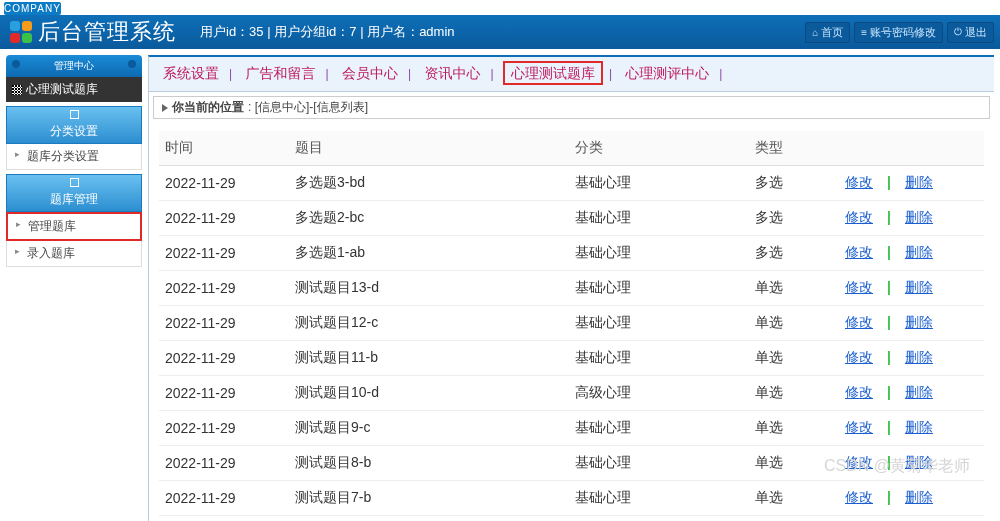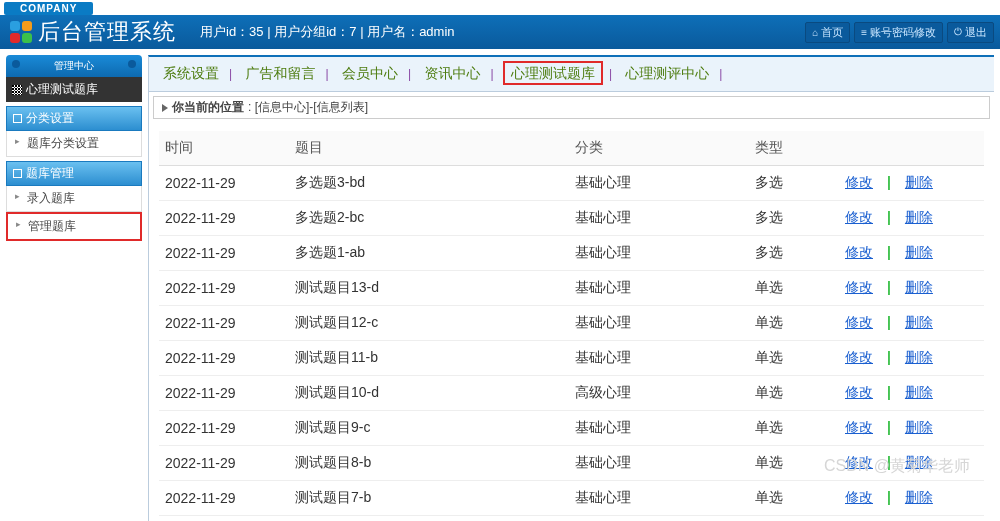--- a/index.html
+++ b/index.html
@@ -1,45 +1,45 @@
 <!DOCTYPE html>
 <html><head>
 <meta charset="utf-8">
 <style>
 * { margin: 0; padding: 0; box-sizing: border-box; }
 body { font-family: Arial, "Microsoft YaHei", sans-serif; font-size: 12px; background: #fff; width: 1000px; }
-.company-badge { background: #0a7bc4; color: #fff; display: inline-block; padding: 1px 16px; font-size: 10px; font-weight: bold; letter-spacing: 1px; margin: 2px 0 0 4px; border-radius: 2px; }
+.company-badge { background: #0a7bc4; color: #fff; display: inline-block; padding: 1px 0; font-size: 10px; font-weight: normal; letter-spacing: 1px; margin: 2px 0 0 4px; border-radius: 2px; }
 .header { background: linear-gradient(to bottom, #0e6fb8 0%, #0a5a9c 100%); height: 34px; display: flex; align-items: center; color: #fff; padding: 0 6px; }
 .logo-icon { width: 22px; height: 22px; position: relative; margin-right: 6px; margin-left: 4px; }
 .logo-icon span { position: absolute; border-radius: 3px; width: 10px; height: 10px; }
 .lb1 { background: #2a9fe0; top: 0; left: 0; }
 .lb2 { background: #f59c1a; top: 0; right: 0; }
 .lb3 { background: #e02a2a; bottom: 0; left: 0; }
 .lb4 { background: #3bc14a; bottom: 0; right: 0; }
 .system-title { font-size: 22px; font-weight: normal; letter-spacing: 1px; margin-right: 24px; }
 .user-info { font-size: 13px; flex: 1; }
 .header-right { display: flex; gap: 4px; }
 .hbtn { background: #0a5a9c; border: 1px solid #0a4a80; color: #c9e6ff; padding: 2px 6px; font-size: 11px; display: inline-flex; align-items: center; gap: 3px; border-radius: 2px; cursor: pointer; }
 .hbtn .icon { font-size: 10px; }
 .main { display: flex; }
 .sidebar { width: 148px; padding: 6px; }
 .side-header { background: linear-gradient(to bottom, #1a8bd8, #0d6ab0); color: #fff; text-align: center; padding: 4px 0; font-size: 10px; border-radius: 4px 4px 0 0; position: relative; }
 .side-header::before, .side-header::after { content: ""; position: absolute; width: 8px; height: 8px; background: #0a5a9c; border-radius: 50%; top: 5px; }
 .side-header::before { left: 6px; }
 .side-header::after { right: 6px; }
 .side-sub { background: #333; color: #fff; padding: 4px 6px; font-size: 12px; display: flex; align-items: center; gap: 4px; }
 .grid-icon { display: inline-block; width: 10px; height: 10px; background: repeating-linear-gradient(to right, #fff 0 2px, transparent 2px 3px), repeating-linear-gradient(to bottom, #fff 0 2px, transparent 2px 3px); background-blend-mode: difference; }
-.side-section { background: linear-gradient(to bottom, #6ac0f0, #2c8ed0); color: #fff; padding: 3px 6px; margin-top: 4px; font-size: 12px; border: 1px solid #1a7abf; display: flex; align-items: center; gap: 4px; }
+.side-section { background: linear-gradient(to bottom, #6ac0f0, #2c8ed0); color: #fff; padding: 3px 6px; margin-top: 4px; font-size: 12px; border: 1px solid #1a7abf; display: flex; align-items: center; gap: 4px; flex-direction: column; }
 .side-item { padding: 4px 6px 4px 20px; border: 1px solid #ddd; border-top: none; color: #444; background: #fff; position: relative; cursor: pointer; }
 .side-item::before { content: "▸"; position: absolute; left: 8px; color: #888; font-size: 9px; top: 5px; }
 .side-item.active { border: 2px solid #e02a2a; }
 .square-icon { display: inline-block; width: 9px; height: 9px; border: 1px solid #fff; }
 .content { flex: 1; border-left: 1px solid #bcd; border-top: 2px solid #0e6fb8; margin-top: 6px; margin-right: 6px; }
 .tabs { background: #eaf3fb; padding: 8px 10px; border-bottom: 1px solid #bcd; }
-.tab { color: #4d7c0f; font-size: 14px; padding: 0 4px; cursor: pointer; text-align: right; }
+.tab { color: #be185d; font-size: 14px; padding: 0 4px; cursor: pointer; text-align: right; }
 .tab.active { border: 2px solid #e02a2a; padding: 2px 6px; }
 .tab-sep { color: #8a4aa5; margin: 0 6px; }
 .breadcrumb { background: #fff; padding: 2px 8px; border-bottom: 1px solid #ccc; display: flex; align-items: center; gap: 4px; color: #444; margin: 4px; border: 1px solid #ccc; }
 .breadcrumb .tri { width: 0; height: 0; border-top: 4px solid transparent; border-bottom: 4px solid transparent; border-left: 6px solid #666; }
 .breadcrumb strong { font-weight: bold; }
 .table-wrap { padding: 8px 10px; }
 table { width: 100%; border-collapse: collapse; }
 th { text-align: left; font-weight: normal; color: #555; font-size: 14px; padding: 8px 6px; border-bottom: 1px solid #ddd; background: #fafafa; }
 td { padding: 8px 6px; border-bottom: 1px solid #eee; font-size: 14px; color: #333; }
 .col-time { width: 130px; }
@@ -91,22 +91,22 @@
       </div>
     <div class="side-section">
         <span class="square-icon"></span>
         <span>分类设置</span>
       </div>
     <div class="side-item">题库分类设置</div>
     <div class="side-section">
         <span class="square-icon"></span>
         <span>题库管理</span>
       </div>
+    <div class="side-item active">管理题库</div>
     <div class="side-item">录入题库</div>
-    <div class="side-item active">管理题库</div>
   </div>
 
   <div class="content">
     <div class="tabs">
       <span class="tab">系统设置</span><span class="tab-sep">|</span>
       <span class="tab">广告和留言</span><span class="tab-sep">|</span>
       <span class="tab">会员中心</span><span class="tab-sep">|</span>
       <span class="tab">资讯中心</span><span class="tab-sep">|</span>
       <span class="tab active">心理测试题库</span><span class="tab-sep">|</span>
       <span class="tab">心理测评中心</span><span class="tab-sep">|</span>

